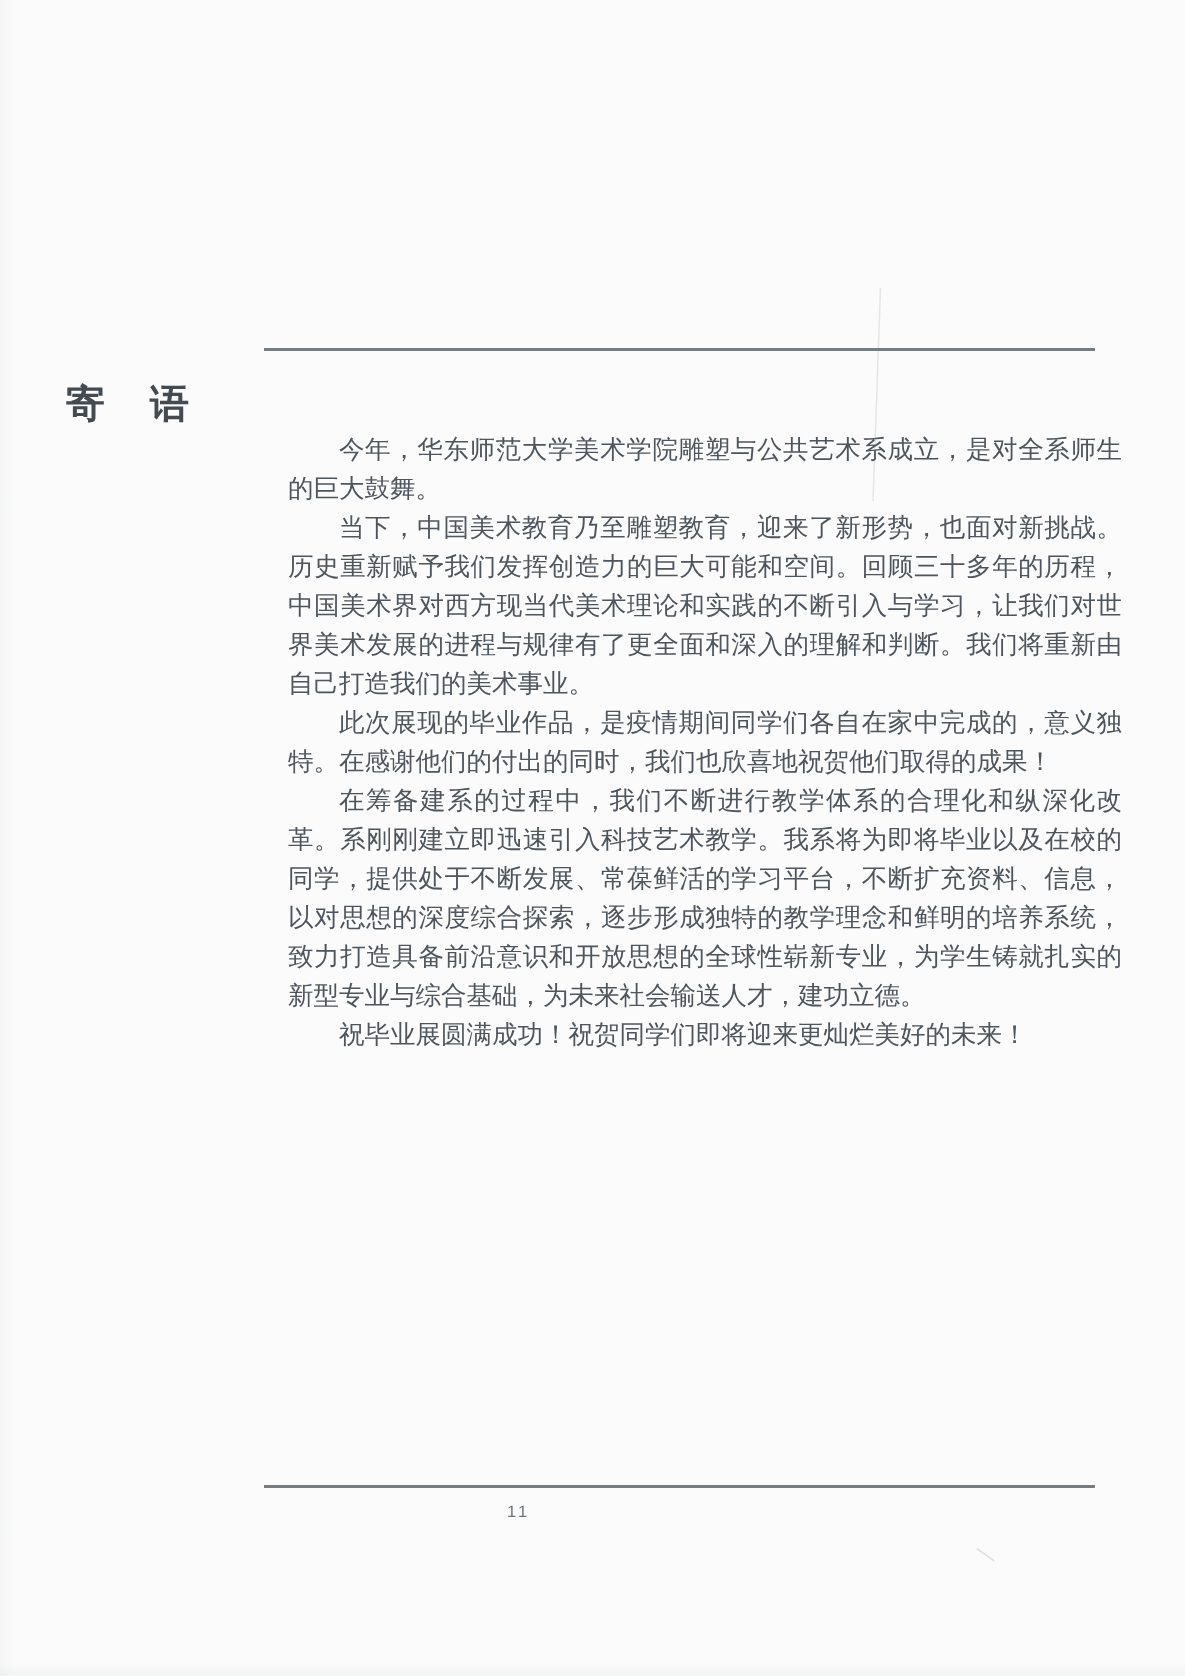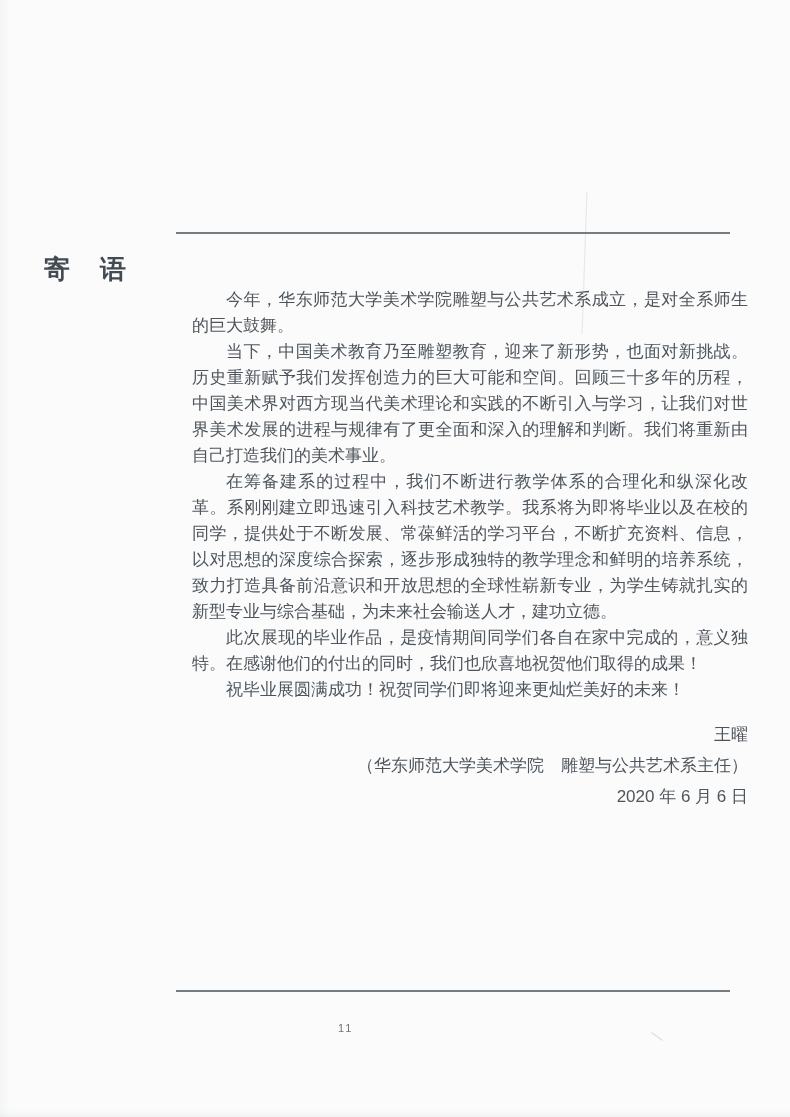--- a/index.html
+++ b/index.html
@@ -66,21 +66,20 @@
     font-size: 17px;
   }
   .signature div { text-indent: 0; }
   .page-number {
     position: absolute;
     left: 338px;
     top: 1002px;
     font-size: 11px;
     letter-spacing: 2px;
     color: #6e7479;
-    margin-top: 20px;
   }
   
   .crease-1 {
     position: absolute;
     left: 584px;
     top: 192px;
     width: 1px;
     height: 142px;
     background: rgba(185,195,196,0.35);
     transform: rotate(2deg);
@@ -103,26 +102,21 @@
 <div class="crease-1"></div>
 <div class="crease-2"></div>
 
 <h1 class="section-title">寄　语</h1>
 
 <div class="rule rule-top"></div>
 
 <div class="body-text">
   <p>今年，华东师范大学美术学院雕塑与公共艺术系成立，是对全系师生的巨大鼓舞。</p>
   <p>当下，中国美术教育乃至雕塑教育，迎来了新形势，也面对新挑战。历史重新赋予我们发挥创造力的巨大可能和空间。回顾三十多年的历程，中国美术界对西方现当代美术理论和实践的不断引入与学习，让我们对世界美术发展的进程与规律有了更全面和深入的理解和判断。我们将重新由自己打造我们的美术事业。</p>
+  <p>此次展现的毕业作品，是疫情期间同学们各自在家中完成的，意义独特。在感谢他们的付出的同时，我们也欣喜地祝贺他们取得的成果！</p>
   <p>在筹备建系的过程中，我们不断进行教学体系的合理化和纵深化改革。系刚刚建立即迅速引入科技艺术教学。我系将为即将毕业以及在校的同学，提供处于不断发展、常葆鲜活的学习平台，不断扩充资料、信息，以对思想的深度综合探索，逐步形成独特的教学理念和鲜明的培养系统，致力打造具备前沿意识和开放思想的全球性崭新专业，为学生铸就扎实的新型专业与综合基础，为未来社会输送人才，建功立德。</p>
-  <p>此次展现的毕业作品，是疫情期间同学们各自在家中完成的，意义独特。在感谢他们的付出的同时，我们也欣喜地祝贺他们取得的成果！</p>
   <p>祝毕业展圆满成功！祝贺同学们即将迎来更灿烂美好的未来！</p>
 
-  <div class="signature">
-    <div>王曜</div>
-    <div>（华东师范大学美术学院　雕塑与公共艺术系主任）</div>
-    <div>2020 年 6 月 6 日</div>
-  </div>
 </div>
 
 <div class="rule rule-bottom"></div>
 
 <div class="page-number">11</div>
 
 </body></html>

